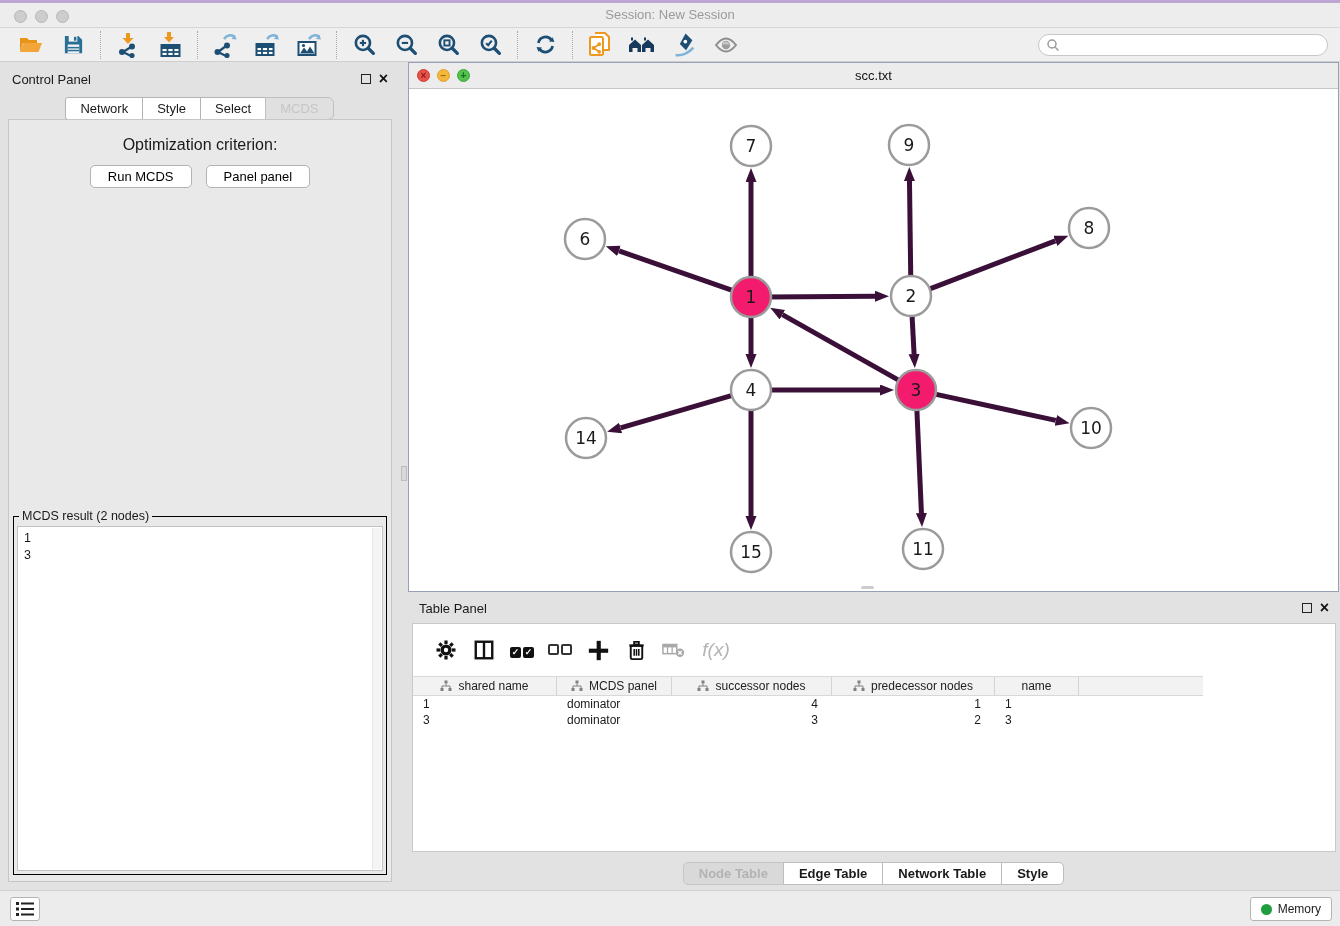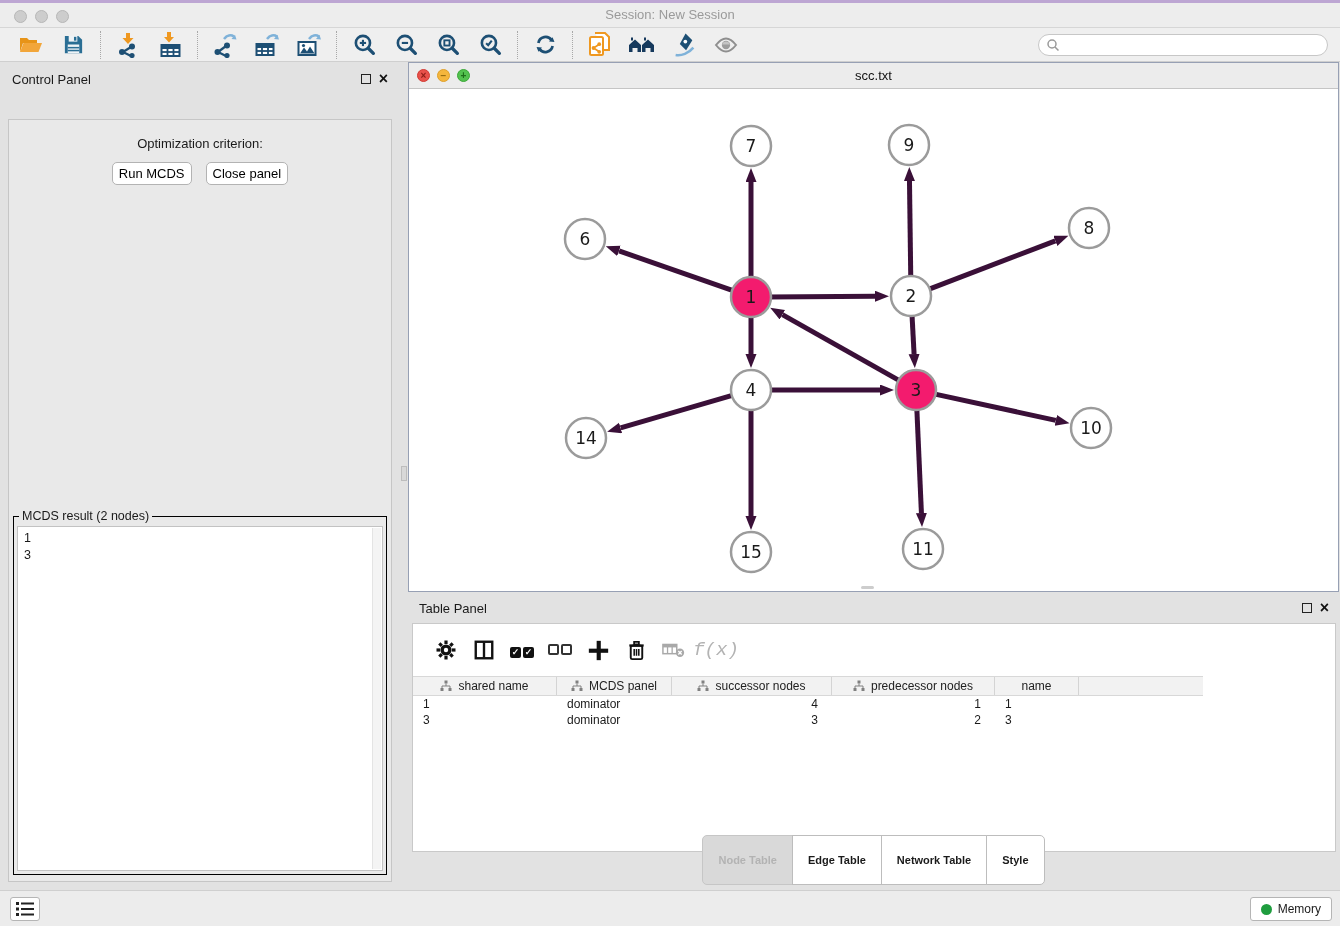--- a/index.html
+++ b/index.html
@@ -27,29 +27,29 @@
   .cp-header { height:34px; display:flex; align-items:center; padding:0 12px; }
   .cp-header .cp-title { font-size:13px; }
   .win-btns { margin-left:auto; display:flex; align-items:center; gap:8px; }
   .sq-icon { width:10px; height:10px; border:1.6px solid #222; display:inline-block; }
   .x-icon { font-size:16px; font-weight:bold; color:#111; line-height:10px; }
   .cp-tabs { position:absolute; top:35px; left:0; right:0; display:flex; justify-content:center; }
   .cp-tab { padding:3px 14px; font-size:13px; background:#fff; border:1px solid #b3b3b3; margin-left:-1px; cursor:default; }
   .cp-tab.first { border-radius:3px 0 0 3px; }
   .cp-tab.active { background:#e0e0e0; color:#c6c6c6; border-color:#c0c0c0; border-radius:0 6px 6px 0; }
   .cp-content { position:absolute; top:57px; left:8px; right:8px; bottom:8px; background:#e9e9e9; border:1px solid #c6c6c6; }
-  .opt-label { text-align:center; margin-top:16px; font-size:13px; }
+  .opt-label { text-align:center; margin-top:16px; font-size:16px; }
   .cp-select { margin:9px auto 0; width:312px; height:23px; background:#fff; border:1px solid #b3b3b3; border-radius:5px;
                display:flex; align-items:center; justify-content:space-between; padding:0 9px; font-size:13px; }
   .chevrons { display:flex; flex-direction:column; gap:2px; }
   .chevrons i { width:0; height:0; border-left:4px solid transparent; border-right:4px solid transparent; display:block; }
   .chev-up { border-bottom:5px solid #555; }
   .chev-down { border-top:5px solid #555; }
   .cp-buttons { display:flex; justify-content:center; gap:14px; margin-top:11px; }
-  .cp-btn { padding:3px 6px; font-size:13px; background:#fff; border:1px solid #b3b3b3; border-radius:5px; cursor:default; }
+  .cp-btn { padding:3px 17px; font-size:13px; background:#fff; border:1px solid #b3b3b3; border-radius:5px; cursor:default; }
   .cp-fieldset { position:absolute; left:4px; right:4px; top:372px; bottom:6px; border:1px solid #000000; background:#e9e9e9;margin-top:24px; }
   .cp-legend { position:absolute; top:-8px; left:5px; background:#e9e9e9; padding:0 3px; font-size:12.5px; }
   .result-area { position:absolute; top:9px; left:3px; right:3px; bottom:3px; background:#fff; border:1px solid #c2c2c2; }
   .result-lines { padding:3px 6px; font-size:12.5px; line-height:17px; white-space:pre-line; }
   .result-scroll { position:absolute; top:1px; right:1px; bottom:1px; width:9px; background:#f4f4f4; border-left:1px solid #e4e4e4; }
 
   
   .v-divider { position:absolute; left:400px; top:62px; width:8px; height:828px; }
   .v-grip { position:absolute; top:404px; left:1px; width:6px; height:15px; background:#d8d8d8; border:1px solid #bdbdbd; }
 
@@ -68,30 +68,30 @@
   
   .table-panel { position:absolute; left:408px; top:595px; width:932px; height:295px; background:#e2e2e2; }
   .tp-header { height:26px; display:flex; align-items:center; padding:0 11px; }
   .tp-title { font-size:13px; }
   .tp-body { position:absolute; top:28px; left:4px; right:4px; height:229px; background:#fff; border:1px solid #c9c9c9; overflow:hidden; }
   .tp-toolbar { height:52px; display:flex; align-items:center; padding-left:14px; }
   .tp-tool { width:38px; height:34px; display:flex; align-items:center; justify-content:center; cursor:default; }
   .chk { width:11px; height:11px; background:#111; border-radius:2px; color:#fff; font-size:9px; font-weight:bold;
          display:inline-flex; align-items:center; justify-content:center; margin:0 1px; }
   .unchk { width:11px; height:11px; background:#fff; border:2px solid #333; border-radius:2px; display:inline-block; margin:0 1px; }
-  .fx { font-family:Liberation Mono, monospace; font-style:italic; font-size:19px; color:#b3b3b3;margin-left:8px; }
+  .fx { font-family:Liberation Sans, sans-serif; font-style:italic; font-size:19px; color:#b3b3b3;margin-left:8px; }
   .tp-headrow { display:flex; height:20px; background:#f2f2f2; border-top:1px solid #d8d8d8; border-bottom:1px solid #d8d8d8; width:790px; }
   .tp-hcell { display:flex; align-items:center; justify-content:center; gap:6px; font-size:12px; color:#222;
               border-right:1px solid #d4d4d4; height:100%; }
   .tp-row { display:flex; height:16px; }
   .tp-cell { font-size:12px; line-height:16px; overflow:hidden; }
   .c0 { width:144px; } .c1 { width:115px; } .c2 { width:160px; } .c3 { width:163px; } .c4 { width:84px; }
   .al { padding-left:10px; text-align:left; } .ar { padding-right:14px; text-align:right; }
   .tp-tabs { position:absolute; bottom:5px; left:0; right:0; display:flex; justify-content:center; }
-  .tp-tab { padding:18px 15px; font-size:11px; font-weight:bold; background:#fff; border:1px solid #bdbdbd; margin-left:-1px; cursor:default;margin-top:20px; }
+  .tp-tab { padding:3px 15px; font-size:13px; font-weight:bold; background:#fff; border:1px solid #bdbdbd; margin-left:-1px; cursor:default;margin-top:20px; }
   .tp-tab.firstt { border-radius:5px 0 0 5px; }
   .tp-tab.lastt { border-radius:0 5px 5px 0; }
   .tp-tab.active { background:#d9d9d9; color:#b3b3b3; border-color:#c6c6c6; }
 
   
   .statusbar { position:absolute; bottom:0; left:0; right:0; height:36px; background:#ececec; border-top:1px solid #cfcfcf; }
   .list-btn { position:absolute; left:10px; top:6px; width:30px; height:24px; background:#fff; border:1px solid #b5b5b5;
               border-radius:3px; display:flex; align-items:center; justify-content:center; }
   .memory-btn { position:absolute; right:8px; top:6px; height:24px; padding:0 10px; background:#fff; border:1px solid #b5b5b5;
                 border-radius:3px; display:flex; align-items:center; gap:6px; font-size:12px; }
@@ -270,25 +270,31 @@
 </div>
 
 <div class="control-panel">
   <div class="cp-header">
     <span class="cp-title">Control Panel</span>
     <span class="win-btns">
       <span class="sq-icon"></span>
       <span class="x-icon">×</span>
     </span>
   </div>
+  <div class="cp-tabs">
+    <span class="cp-tab first">Network</span>
+    <span class="cp-tab">Style</span>
+    <span class="cp-tab">Select</span>
+    <span class="cp-tab active">MCDS</span>
+  </div>
   <div class="cp-content">
     <div class="opt-label">Optimization criterion:</div>
     <div class="cp-buttons">
       <button class="cp-btn">Run MCDS</button>
-      <button class="cp-btn">Close panel</button>
+      <button class="cp-btn">Panel panel</button>
     </div>
     <div class="cp-fieldset">
       <span class="cp-legend">MCDS result (2 nodes)</span>
       <div class="result-area">
         <div class="result-lines">1
 3</div>
         <div class="result-scroll"></div>
       </div>
     </div>
   </div>

